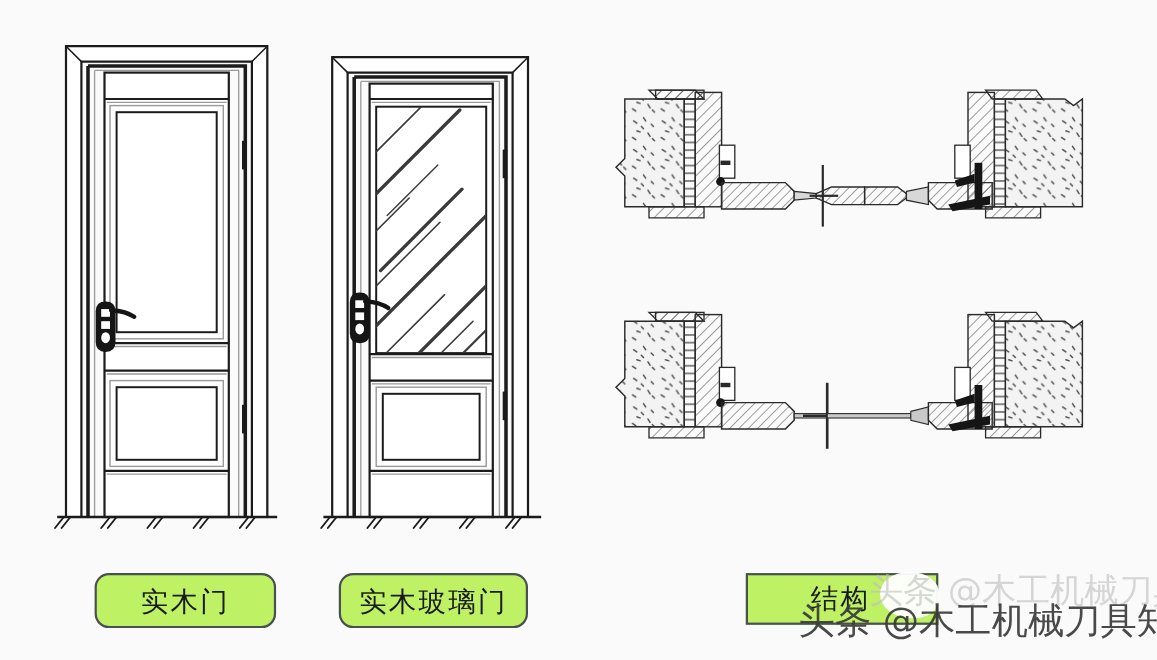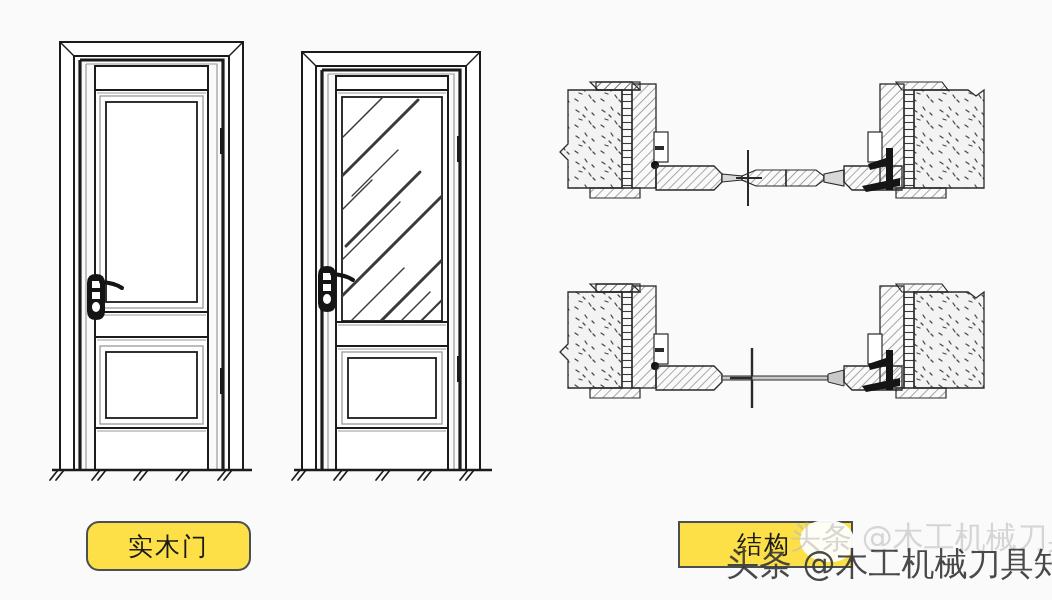--- a/index.html
+++ b/index.html
@@ -31,21 +31,21 @@
     height: 600px;
   }
 
   
   .caption {
     position: absolute;
     box-sizing: border-box;
     display: flex;
     align-items: center;
     justify-content: center;
-    background: #fde047;
+    background: #bef264;
     border: 2px solid #4a4f52;
     color: #1a1a1a;
     font-size: 25px;
     letter-spacing: 2px;
     line-height: 1;
     white-space: nowrap;
     font-family: "DejaVu Sans", "Liberation Sans", sans-serif;
   }
   .caption.rounded {
     border-radius: 13px;
@@ -375,20 +375,21 @@
         <rect x="868" y="334" width="14" height="30" fill="#ffffff" stroke="#2a2a2a" stroke-width="1.2"></rect>
         <rect x="886" y="350" width="7" height="40" fill="#151515"></rect>
         <path d="M862 386 L900 378 L900 386 L866 392 Z" fill="#151515"></path>
         <path d="M868 364 L886 358 L886 366 L870 370 Z" fill="#151515"></path>
       </g>
     </g>
   </svg>
 
   <div class="caption rounded" id="caption-solid-wood-door">实木门</div>
 
+  <div class="caption rounded" id="caption-solid-wood-glass-door">实木玻璃门</div>
 
   <div class="caption squared" id="caption-structure">结构</div>
 
   <div id="watermark-blob"></div>
 
   <div id="watermark-ghost">头条 @木工机械刀具知识</div>
 
   <div id="watermark">头条 @木工机械刀具知识</div>
 
 </div>

